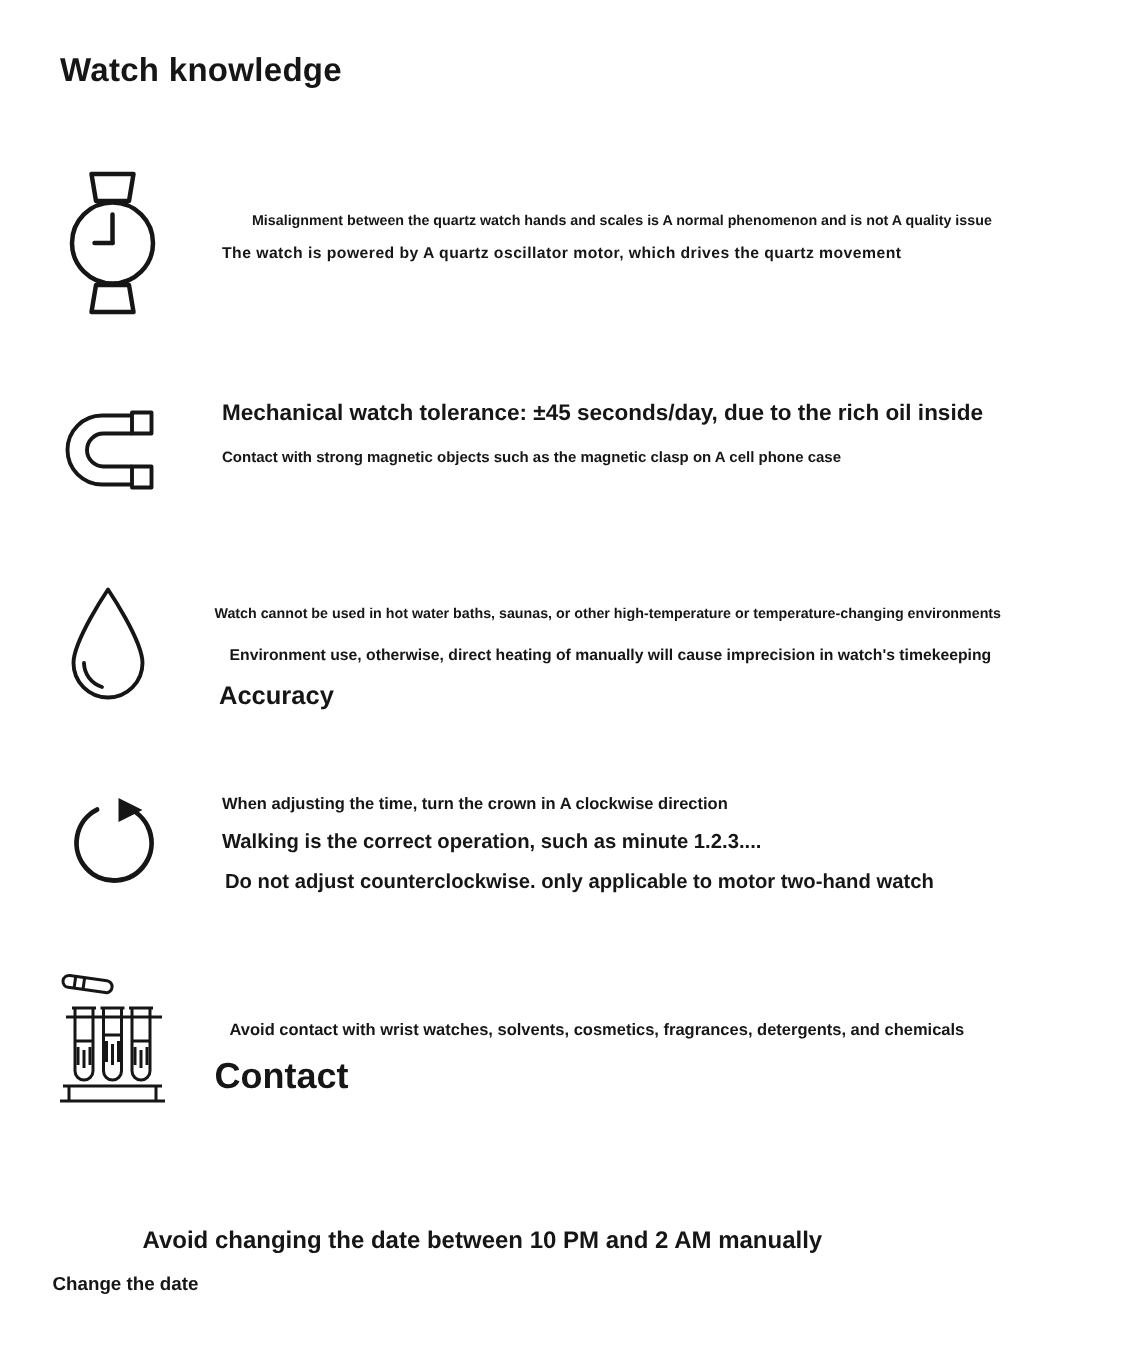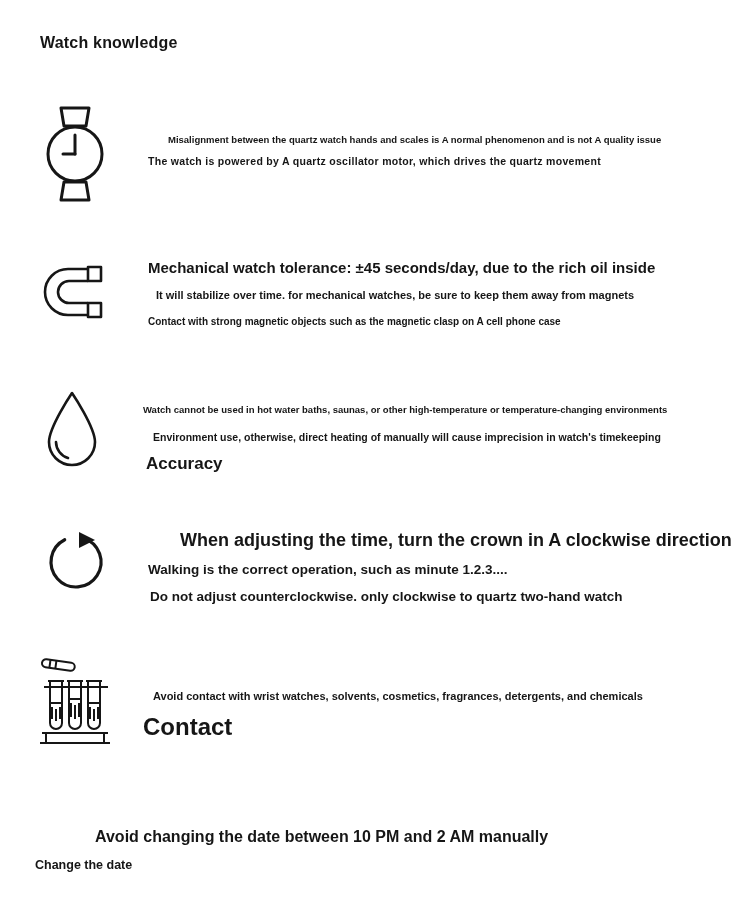--- a/index.html
+++ b/index.html
@@ -4,21 +4,21 @@
 <style>
   * { margin:0; padding:0; box-sizing:border-box; }
   html, body { background:#ffffff; }
   body {
     width:750px; height:909px;
     font-family:"Liberation Sans","DejaVu Sans",sans-serif;
     color:#161616;
     padding:34px 10px 0 40px;
     overflow:hidden;
   }
-  .page-title { font-size:16px; font-weight:700; letter-spacing:.2px; }
+  .page-title { font-size:22px; font-weight:700; letter-spacing:.2px; }
   .row { display:flex; align-items:flex-start;justify-content:space-between; }
   .icon-col { flex:0 0 108px; width:108px; }
   .text-col { flex:1; min-width:0; }
   p, h2 { font-weight:700; white-space:nowrap; line-height:1.3; }
   svg { display:block; }
 
   
   .sec-quartz { margin-top:54px; }
   .sec-quartz .icon { margin-left:5px; display:block; }
   .sec-quartz .text-col { padding-top:28px; }
@@ -37,21 +37,21 @@
   .sec-temp .icon { margin-left:5px; display:block; }
   .sec-temp .text-col { padding-top:14px; }
   .temp-l1 { font-size:9.5px; margin-left:-5px; }
   .temp-l2 { font-size:10.5px; margin-top:15px; margin-left:5px; }
   .temp-heading { font-size:17px; margin-top:8px; margin-left:-2px; }
 
   
   .sec-crown { margin-top:50px; }
   .sec-crown .icon { margin-left:5px; margin-top:4px; display:block; }
   .sec-crown .text-col { padding-top:4px; }
-  .crown-l1 { font-size:18px; margin-left:32px; }
+  .crown-l1 { font-size:11px; }
   .crown-l2 { font-size:13.5px; margin-top:9px; }
   .crown-l3 { font-size:13.5px; margin-top:9px; margin-left:2px; }
 
   
   .sec-chem { margin-top:52px; }
   .sec-chem .icon { margin-left:-2px; display:block; }
   .sec-chem .text-col { padding-top:32px; }
   .chem-l1 { font-size:11px; margin-left:5px; }
   .chem-heading { font-size:24px; margin-top:7px; margin-left:-5px; }
 
@@ -91,21 +91,20 @@
       <svg width="62" height="56" viewBox="0 0 62 56" fill="none" stroke="#161616" stroke-width="2.6" stroke-linejoin="round">
         <path d="M46 5 H26 A22 22 0 0 0 26 51 H46"></path>
         <path d="M46 17 H27 A11 11 0 0 0 27 39 H46"></path>
         <rect x="46" y="3" width="13" height="14"></rect>
         <rect x="46" y="39" width="13" height="14"></rect>
       </svg>
     </span>
   </div>
   <div class="text-col">
     <p class="magnet-l1">Mechanical watch tolerance: ±45 seconds/day, due to the rich oil inside</p>
-    <p class="magnet-l2">It will stabilize over time. for mechanical watches, be sure to keep them away from magnets</p>
     <p class="magnet-l3">Contact with strong magnetic objects such as the magnetic clasp on A cell phone case</p>
   </div>
 </section>
 
 <section class="row sec-temp">
   <div class="icon-col">
     <span class="icon">
       <svg width="54" height="78" viewBox="0 0 54 78" fill="none" stroke="#161616" stroke-width="2.6" stroke-linejoin="round">
         <path d="M27 3 C27 3 4 37 4 52 A23 23 0 0 0 50 52 C50 37 27 3 27 3 Z"></path>
         <path d="M11 52 A17 17 0 0 0 23 68" stroke-linecap="round"></path>
@@ -124,21 +123,21 @@
     <span class="icon">
       <svg width="62" height="64" viewBox="0 0 62 64">
         <path d="M38.7 9.2 A25 25 0 1 1 19.7 10.7" fill="none" stroke="#161616" stroke-width="3.2" stroke-linecap="round"></path>
         <path d="M34 3 L50 11 L34 19 Z" fill="#161616"></path>
       </svg>
     </span>
   </div>
   <div class="text-col">
     <p class="crown-l1">When adjusting the time, turn the crown in A clockwise direction</p>
     <p class="crown-l2">Walking is the correct operation, such as minute 1.2.3....</p>
-    <p class="crown-l3">Do not adjust counterclockwise. only clockwise to quartz two-hand watch</p>
+    <p class="crown-l3">Do not adjust counterclockwise. only applicable to motor two-hand watch</p>
   </div>
 </section>
 
 <section class="row sec-chem">
   <div class="icon-col">
     <span class="icon">
       <svg width="74" height="92" viewBox="0 0 74 92" fill="none" stroke="#161616" stroke-width="2" stroke-linejoin="round">
         <g transform="rotate(8 6 6)">
           <rect x="4" y="2" width="33" height="8" rx="4"></rect>
           <path d="M12 2 v8 M18 2 v8"></path>

